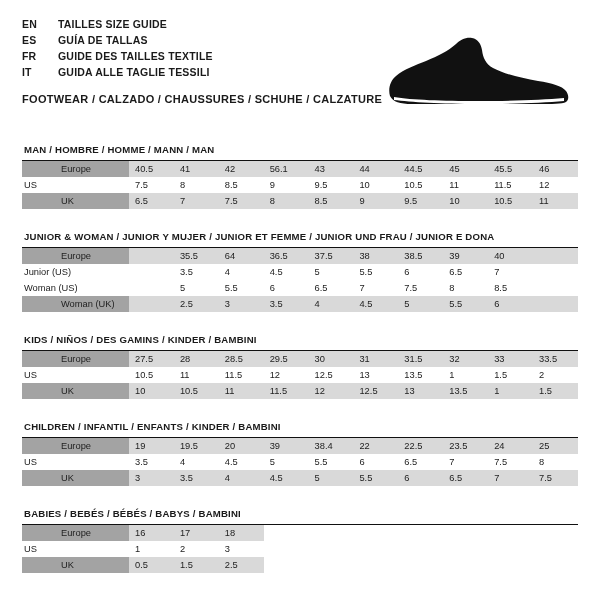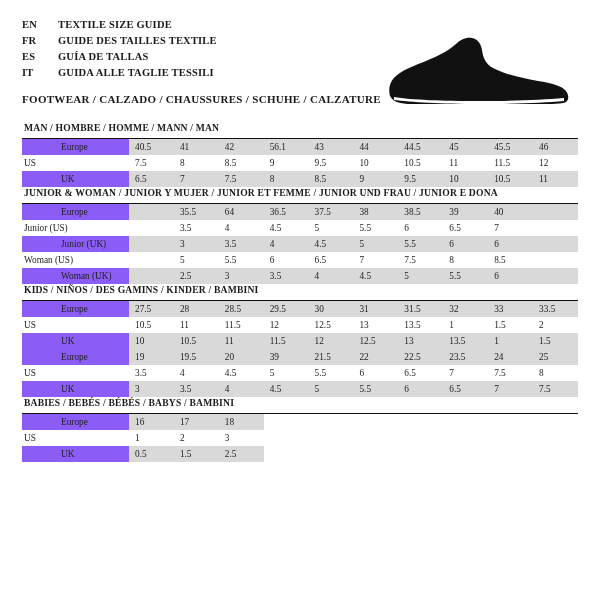--- a/index.html
+++ b/index.html
@@ -13,21 +13,20 @@
     font-family: "Liberation Sans", sans-serif;
     color: #1a1a1a;
     overflow: hidden;
   }
   .page {
     position: relative;
     width: 600px;
     height: 432px;
     box-sizing: border-box;
     padding: 18px 22px 0 22px;
-    font-family: Liberation Serif, serif;
   }
 
   
   .header {
     position: relative;
     height: 104px;
   }
   .lang-table {
     border-collapse: collapse;
     font-size: 10.5px;
@@ -58,20 +57,21 @@
 
   .footwear-line {
     margin-top: 11px;
     font-size: 11px;
     font-weight: bold;
     letter-spacing: .3px;
   }
 
   
   .section {
+    margin-top: 22px;
   }
   .section:first-of-type {
     margin-top: 26px;
   }
   .section-title {
     font-size: 9.6px;
     font-weight: bold;
     letter-spacing: .2px;
     padding: 0 0 5px 2px;
     border-bottom: 1px solid #111111;
@@ -92,45 +92,45 @@
     overflow: hidden;
   }
   table.size tr.shaded td {
     background: #d9d9d9;
   }
   table.size td.label {
     width: 68px;
     padding-left: 2px;
   }
   table.size tr.shaded td.label {
-    background: #8b5cf6;
+    background: #a3a3a3;
     padding-left: 39px;
   }
   
   .babies td { }
 </style>
 </head>
 <body>
 
 <div class="page">
 
   <div class="header">
     <table class="lang-table">
       <tbody>
           <tr>
         <td class="lang-code">EN</td>
-        <td class="lang-title">TEXTILE SIZE GUIDE</td>
+        <td class="lang-title">TAILLES SIZE GUIDE</td>
+      </tr>
+      <tr>
+        <td class="lang-code">ES</td>
+        <td class="lang-title">GUÍA DE TALLAS</td>
       </tr>
       <tr>
         <td class="lang-code">FR</td>
         <td class="lang-title">GUIDE DES TAILLES TEXTILE</td>
-      </tr>
-      <tr>
-        <td class="lang-code">ES</td>
-        <td class="lang-title">GUÍA DE TALLAS</td>
       </tr>
       <tr>
         <td class="lang-code">IT</td>
         <td class="lang-title">GUIDA ALLE TAGLIE TESSILI</td>
       </tr>
     </tbody>
       </table>
 
     <div class="shoe-wrap">
       <svg viewBox="0 0 190 78" width="190" height="78" aria-hidden="true">
@@ -213,33 +213,20 @@
         <td class="label">Junior (US)</td>
         <td></td>
         <td>3.5</td>
         <td>4</td>
         <td>4.5</td>
         <td>5</td>
         <td>5.5</td>
         <td>6</td>
         <td>6.5</td>
         <td>7</td>
-        <td></td>
-      </tr>
-      <tr class="shaded">
-        <td class="label">Junior (UK)</td>
-        <td></td>
-        <td>3</td>
-        <td>3.5</td>
-        <td>4</td>
-        <td>4.5</td>
-        <td>5</td>
-        <td>5.5</td>
-        <td>6</td>
-        <td>6</td>
         <td></td>
       </tr>
       <tr>
         <td class="label">Woman (US)</td>
         <td></td>
         <td>5</td>
         <td>5.5</td>
         <td>6</td>
         <td>6.5</td>
         <td>7</td>
@@ -306,29 +293,30 @@
         <td>13</td>
         <td>13.5</td>
         <td>1</td>
         <td>1.5</td>
       </tr>
     </tbody>
       </table>
   </div>
 
   <div class="section">
+    <div class="section-title">CHILDREN / INFANTIL / ENFANTS / KINDER / BAMBINI</div>
     <table class="size">
       <tbody>
           <tr class="shaded">
         <td class="label">Europe</td>
         <td>19</td>
         <td>19.5</td>
         <td>20</td>
         <td>39</td>
-        <td>21.5</td>
+        <td>38.4</td>
         <td>22</td>
         <td>22.5</td>
         <td>23.5</td>
         <td>24</td>
         <td>25</td>
       </tr>
       <tr>
         <td class="label">US</td>
         <td>3.5</td>
         <td>4</td>

